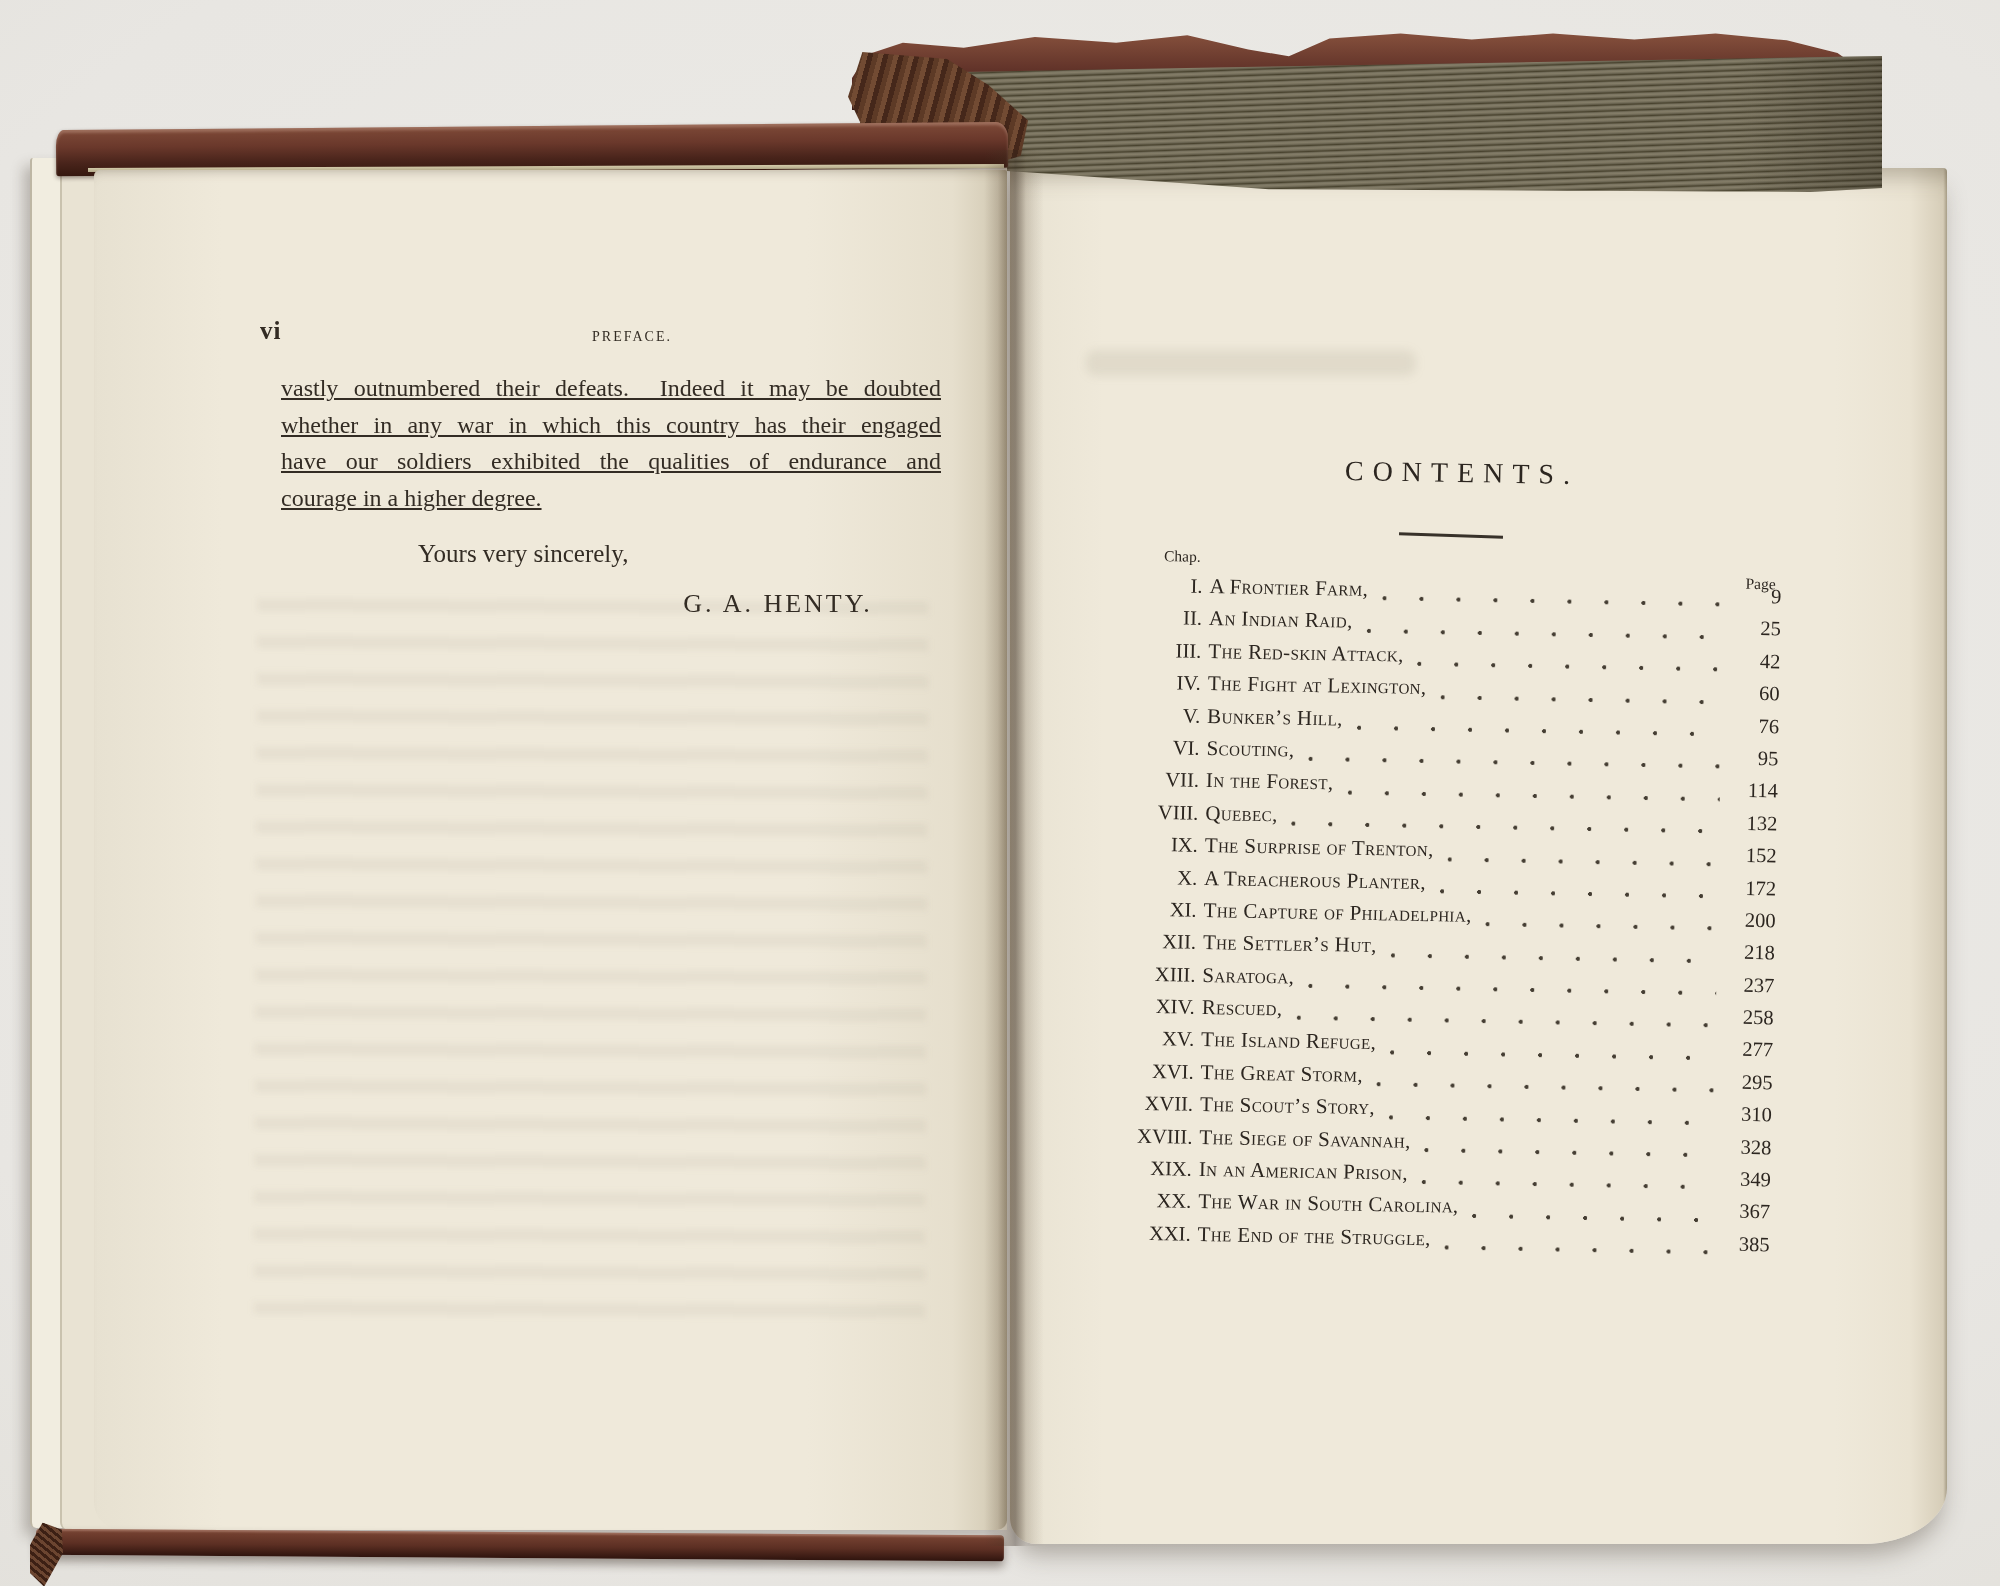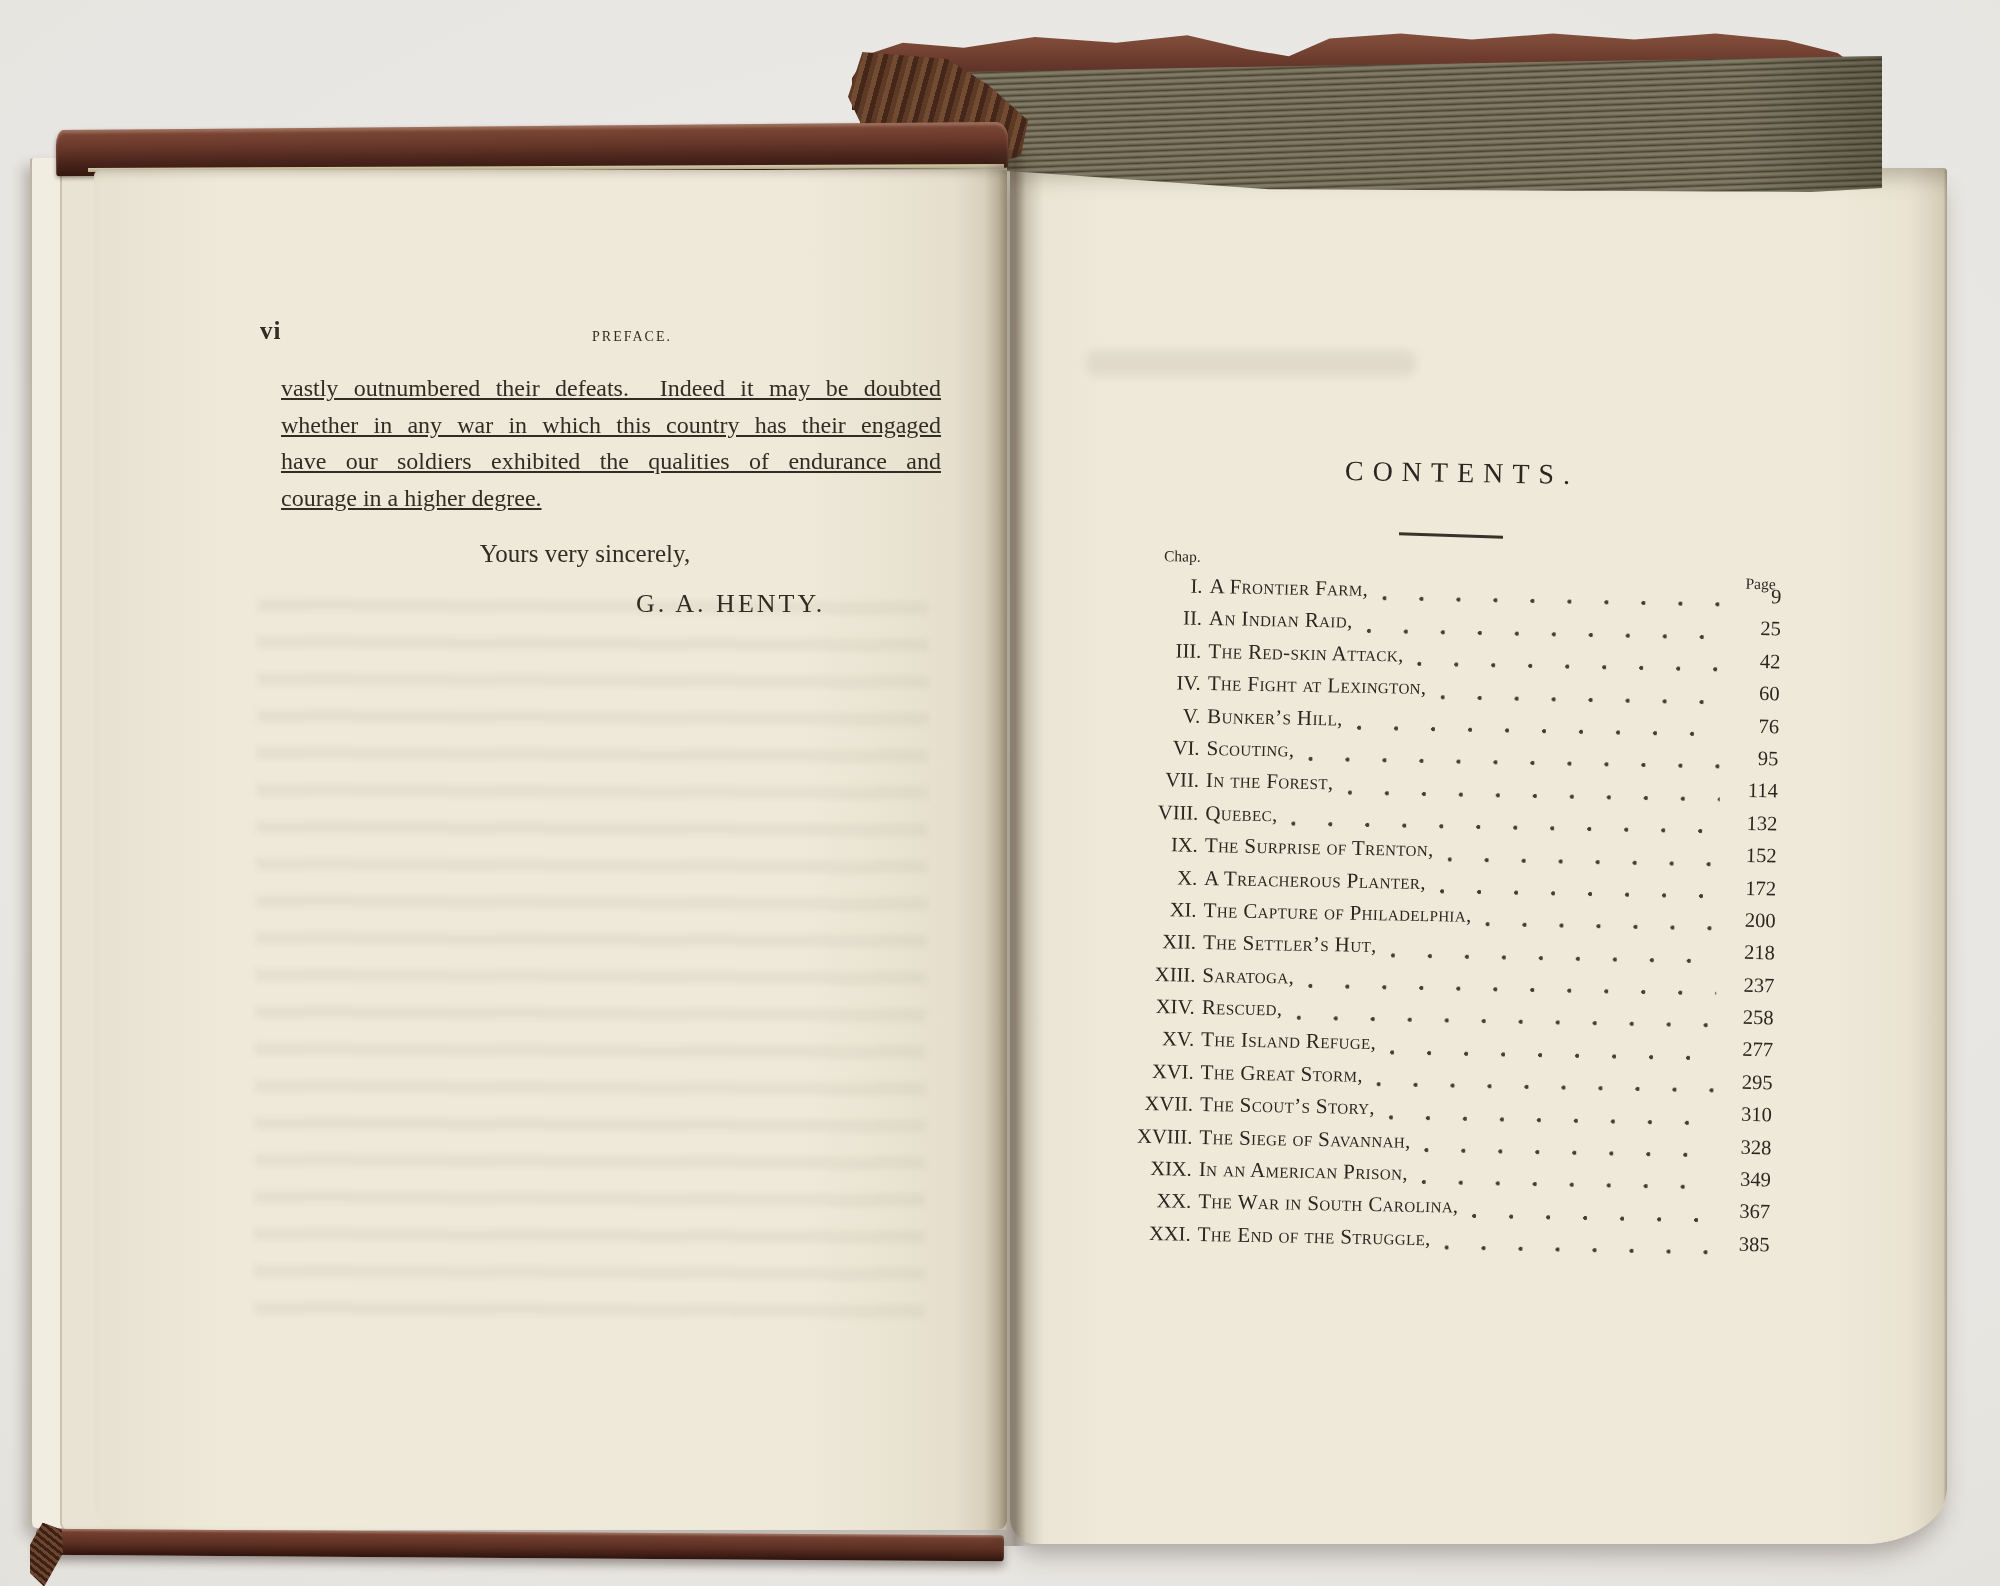--- a/index.html
+++ b/index.html
@@ -91,22 +91,22 @@
     left:984px;top:150px;width:60px;height:1396px;pointer-events:none;
     background:linear-gradient(90deg,rgba(70,52,35,0) 0%,rgba(70,52,35,.30) 42%,rgba(45,32,22,.34) 52%,rgba(70,52,35,.08) 70%,rgba(70,52,35,0) 100%);
   }
 
   
   .folio{left:260px;top:317px;font-size:25px;letter-spacing:1px;font-weight:bold;}
   .running-head{left:428px;top:329px;width:244px;text-align:right;font-size:14px;letter-spacing:2px;}
   .preface-paragraph{left:281px;top:370px;width:660px;font-size:24px;line-height:36.6px;text-decoration:underline;}
   .p-line{text-align:justify;text-align-last:justify;height:36.6px;white-space:nowrap;}
   .p-line-last{text-align-last:left;}
-  .closing{left:418px;top:540px;width:334px;text-align:center;font-size:25px;}
-  .signature{left:636px;top:589px;width:284px;text-align:left;font-size:26px;letter-spacing:3px;}
+  .closing{left:418px;top:540px;width:334px;font-size:25px;}
+  .signature{left:636px;top:589px;width:284px;text-align:center;font-size:26px;letter-spacing:3px;}
 
   
   .contents-heading{left:1300px;top:457px;width:324px;text-align:center;font-size:28px;letter-spacing:9px;
     transform:rotate(1deg);color:var(--toc-ink);}
   .contents-rule{left:1399px;top:534px;width:104px;height:2.5px;background:#38322a;transform:rotate(1.8deg);}
   .toc{left:1100px;top:560px;width:682px;padding-top:12px;transform:rotate(1.05deg);
     transform-origin:0 0;color:var(--toc-ink);}
   .toc-head-chap{position:absolute;left:64px;top:-14px;font-size:15.5px;}
   .toc-head-page{position:absolute;right:6px;top:3px;font-size:15.5px;}
   .toc-row{display:flex;align-items:baseline;height:32.4px;}

